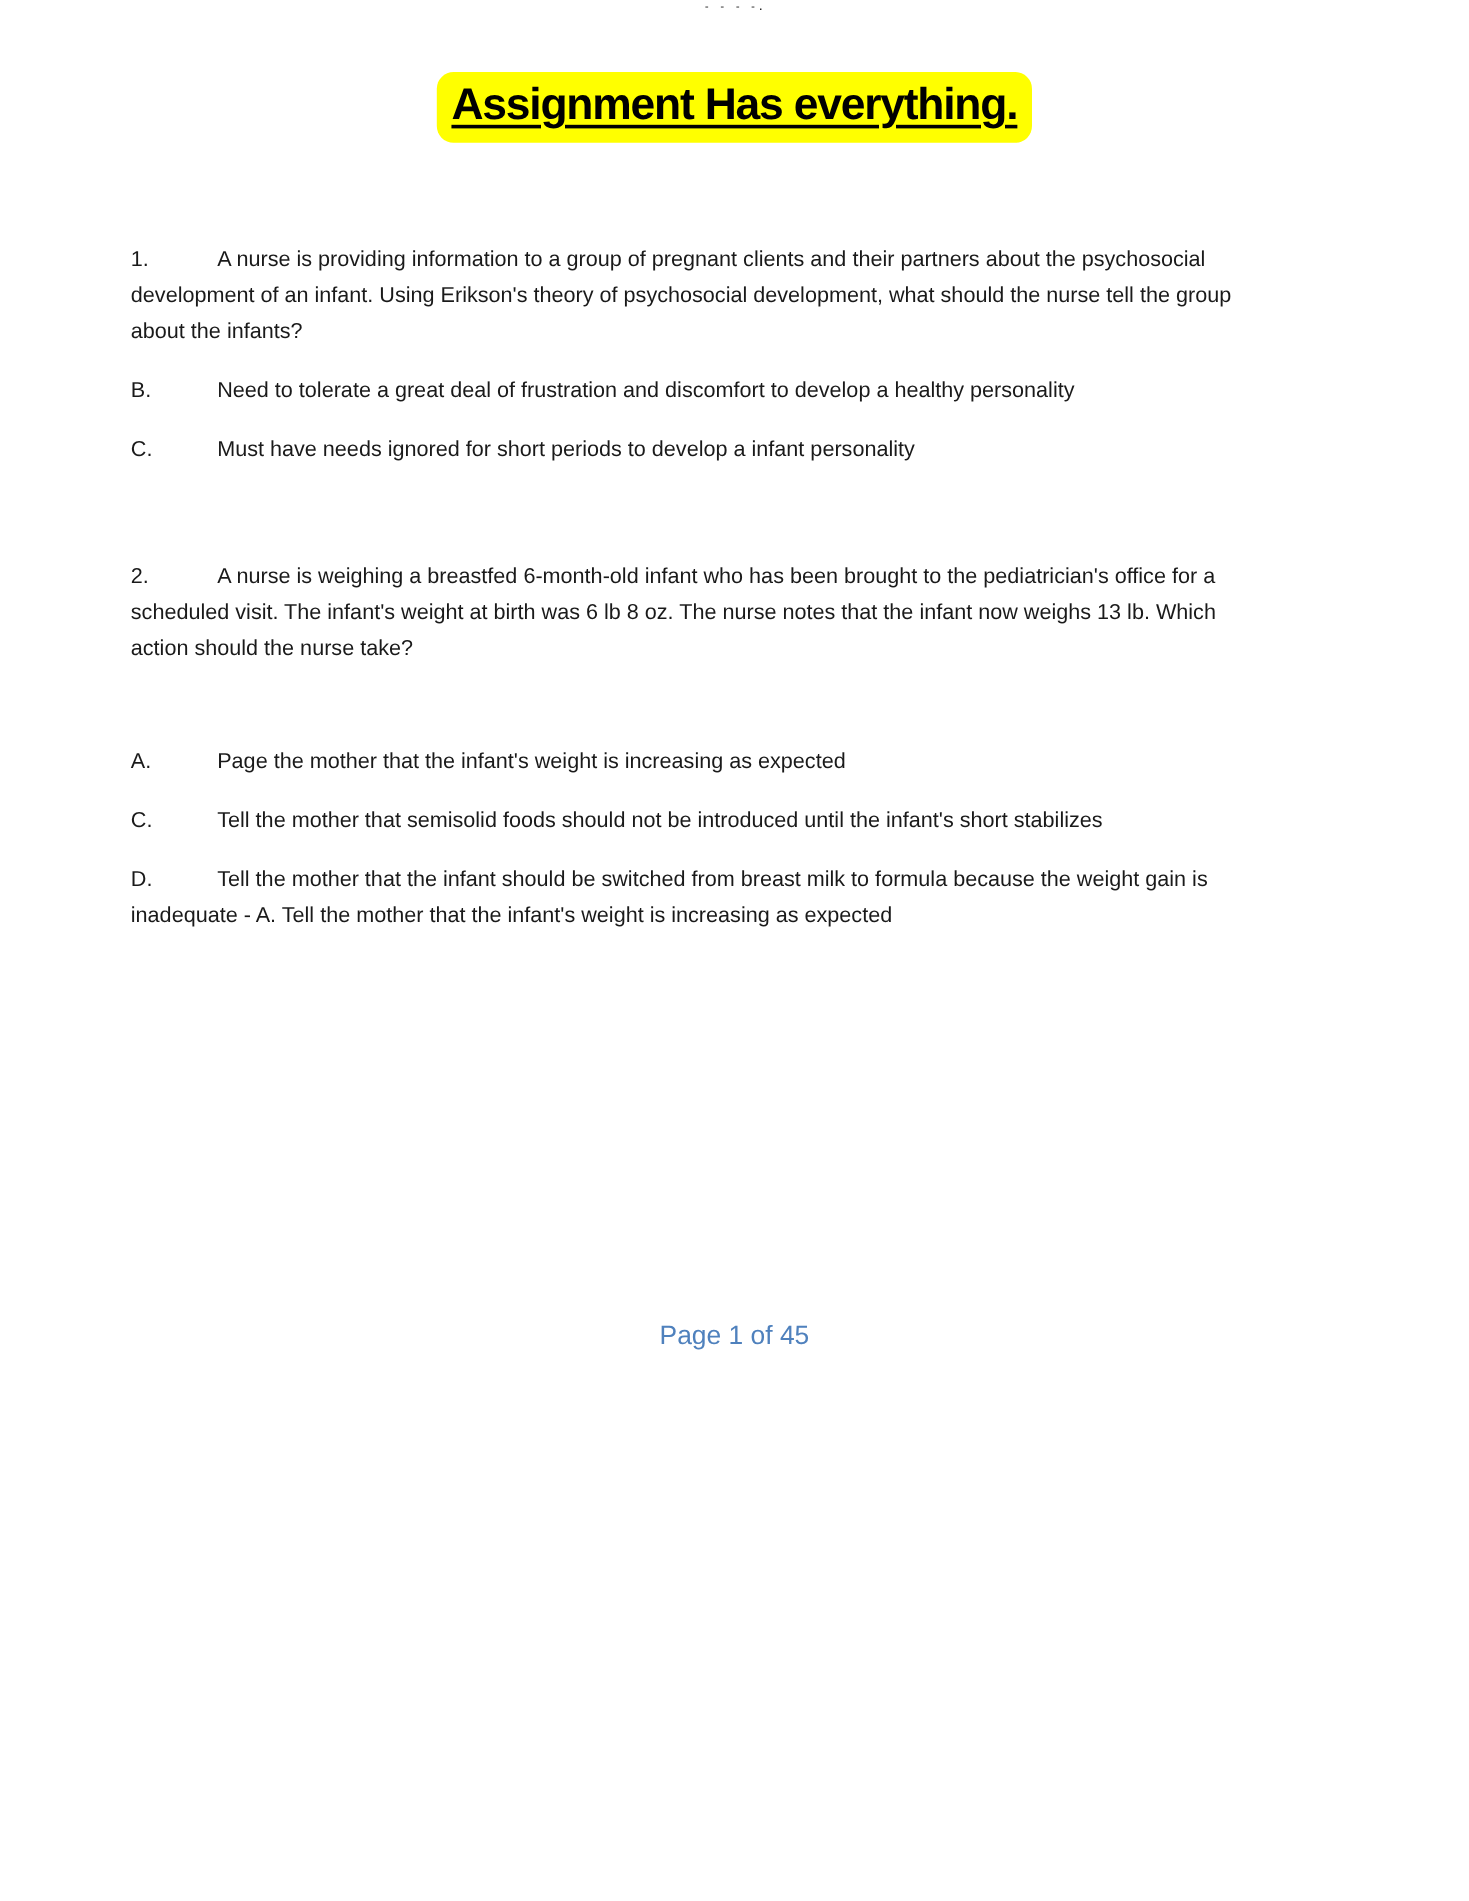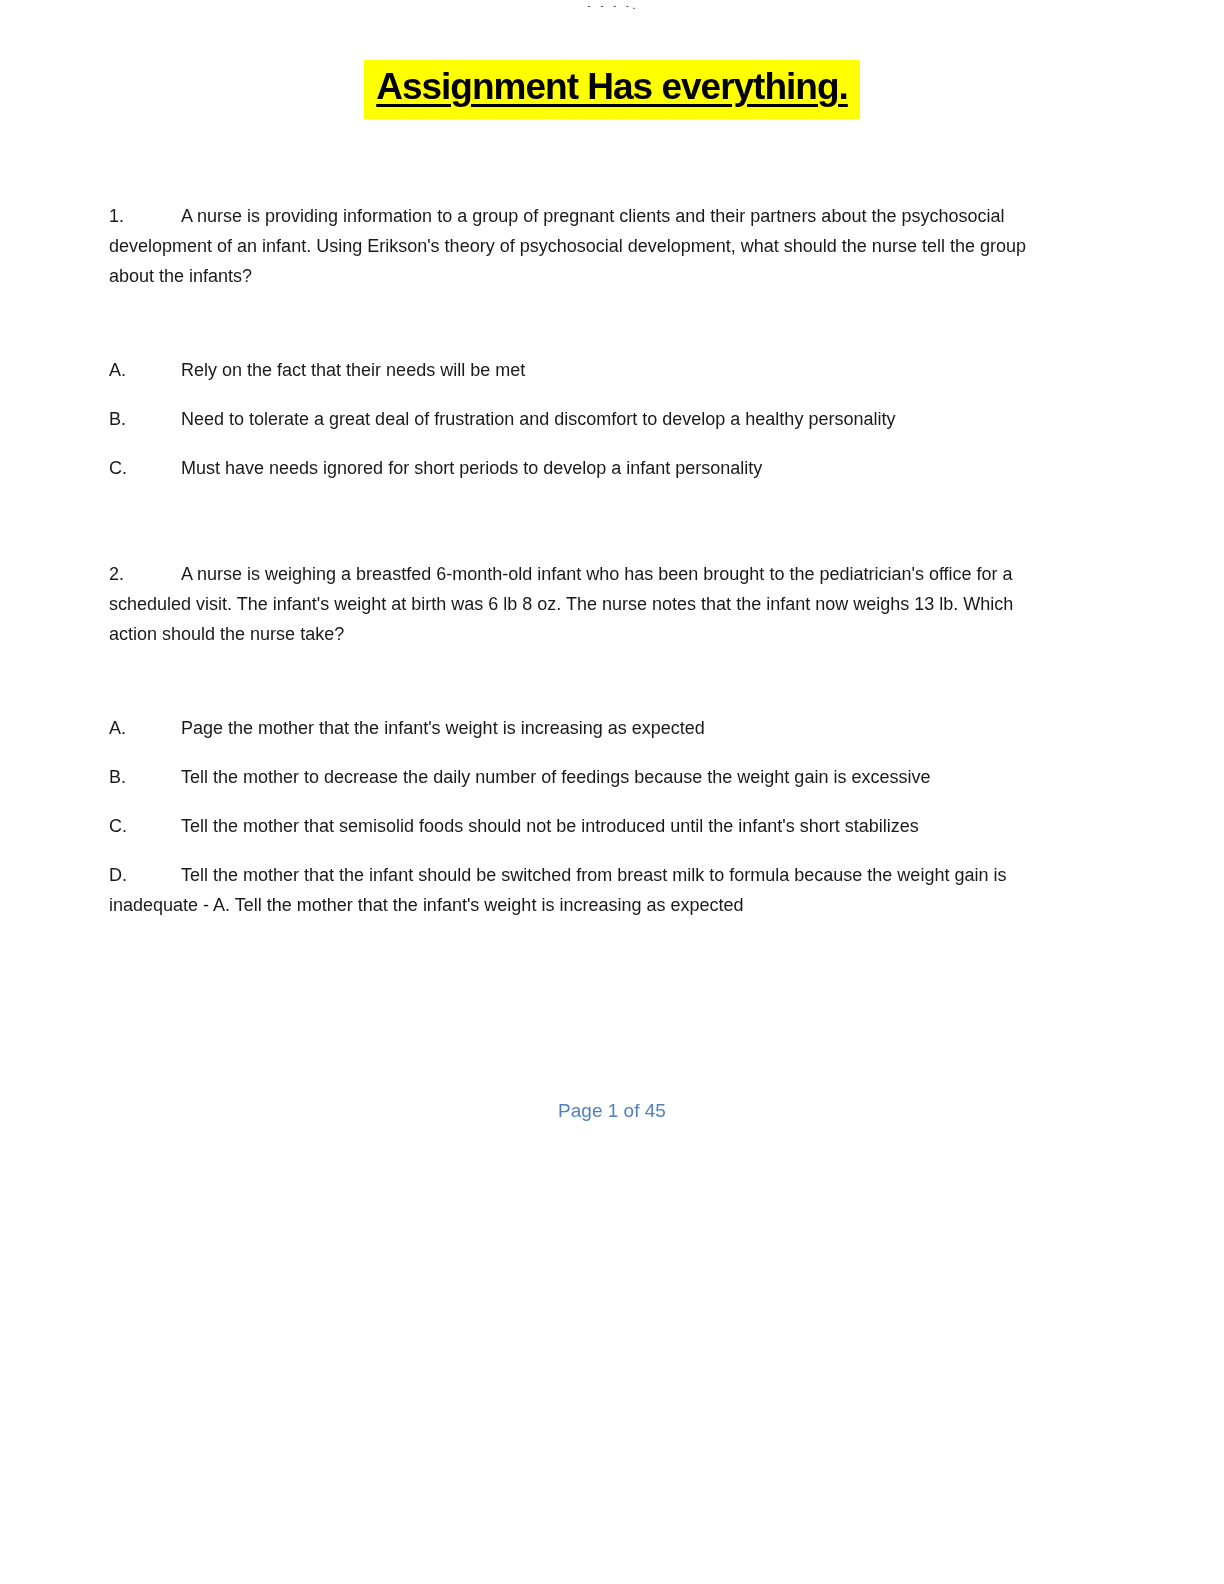--- a/index.html
+++ b/index.html
@@ -35,20 +35,21 @@
     margin: 0;
     background: #FFFF00;
     color: #000000;
     font-size: 37px;
     font-weight: bold;
     letter-spacing: -1px;
     text-decoration: underline;
     text-decoration-thickness: 3px;
     text-underline-offset: 5px;
     padding: 6px 12px 11px 12px;
+    border-radius: 14px;
   }
   .content {
     margin: 0 109px;
     width: 937px;
     font-size: 18px;
     line-height: 30px;
   }
   p { margin: 0; }
   .q1 { margin-top: 82px; }
   .q2 { margin-top: 76px; }
@@ -57,54 +58,52 @@
   .num {
     display: inline-block;
     width: 72px;
   }
   .page-footer {
     position: absolute;
     top: 1100px;
     left: 0;
     right: 0;
     text-align: center;
-    font-size: 19px;
+    font-size: 22px;
     color: #4F81BD;
   }
 </style>
 </head>
 <body>
 
 <div class="page">
 
   <div class="top-mark">- - - -.</div>
 
   <div class="title-row">
     <h1 class="doc-title">Assignment Has everything.</h1>
   </div>
 
   <div class="content">
 
     <section>
       <p class="q1"><span class="num">1.</span><span>A nurse is providing information to a group of pregnant clients and their partners about the psychosocial development of an infant. Using Erikson's theory of psychosocial development, what should the nurse tell the group about the infants?</span></p>
 
-      <p class="opt opt-first"><span class="num">A.</span><span>Rely on the fact that their needs will be met</span></p>
 
       <p class="opt"><span class="num">B.</span><span>Need to tolerate a great deal of frustration and discomfort to develop a healthy personality</span></p>
 
       <p class="opt"><span class="num">C.</span><span>Must have needs ignored for short periods to develop a infant personality</span></p>
 
     </section>
 
     <section>
       <p class="q2"><span class="num">2.</span><span>A nurse is weighing a breastfed 6-month-old infant who has been brought to the pediatrician's office for a scheduled visit. The infant's weight at birth was 6 lb 8 oz. The nurse notes that the infant now weighs 13 lb. Which action should the nurse take?</span></p>
 
       <p class="opt opt-first"><span class="num">A.</span><span>Page the mother that the infant's weight is increasing as expected</span></p>
 
-      <p class="opt"><span class="num">B.</span><span>Tell the mother to decrease the daily number of feedings because the weight gain is excessive</span></p>
 
       <p class="opt"><span class="num">C.</span><span>Tell the mother that semisolid foods should not be introduced until the infant's short stabilizes</span></p>
 
       <p class="opt"><span class="num">D.</span><span>Tell the mother that the infant should be switched from breast milk to formula because the weight gain is inadequate - A. Tell the mother that the infant's weight is increasing as expected</span></p>
     </section>
 
   </div>
 
   <div class="page-footer">Page 1 of 45</div>
 

